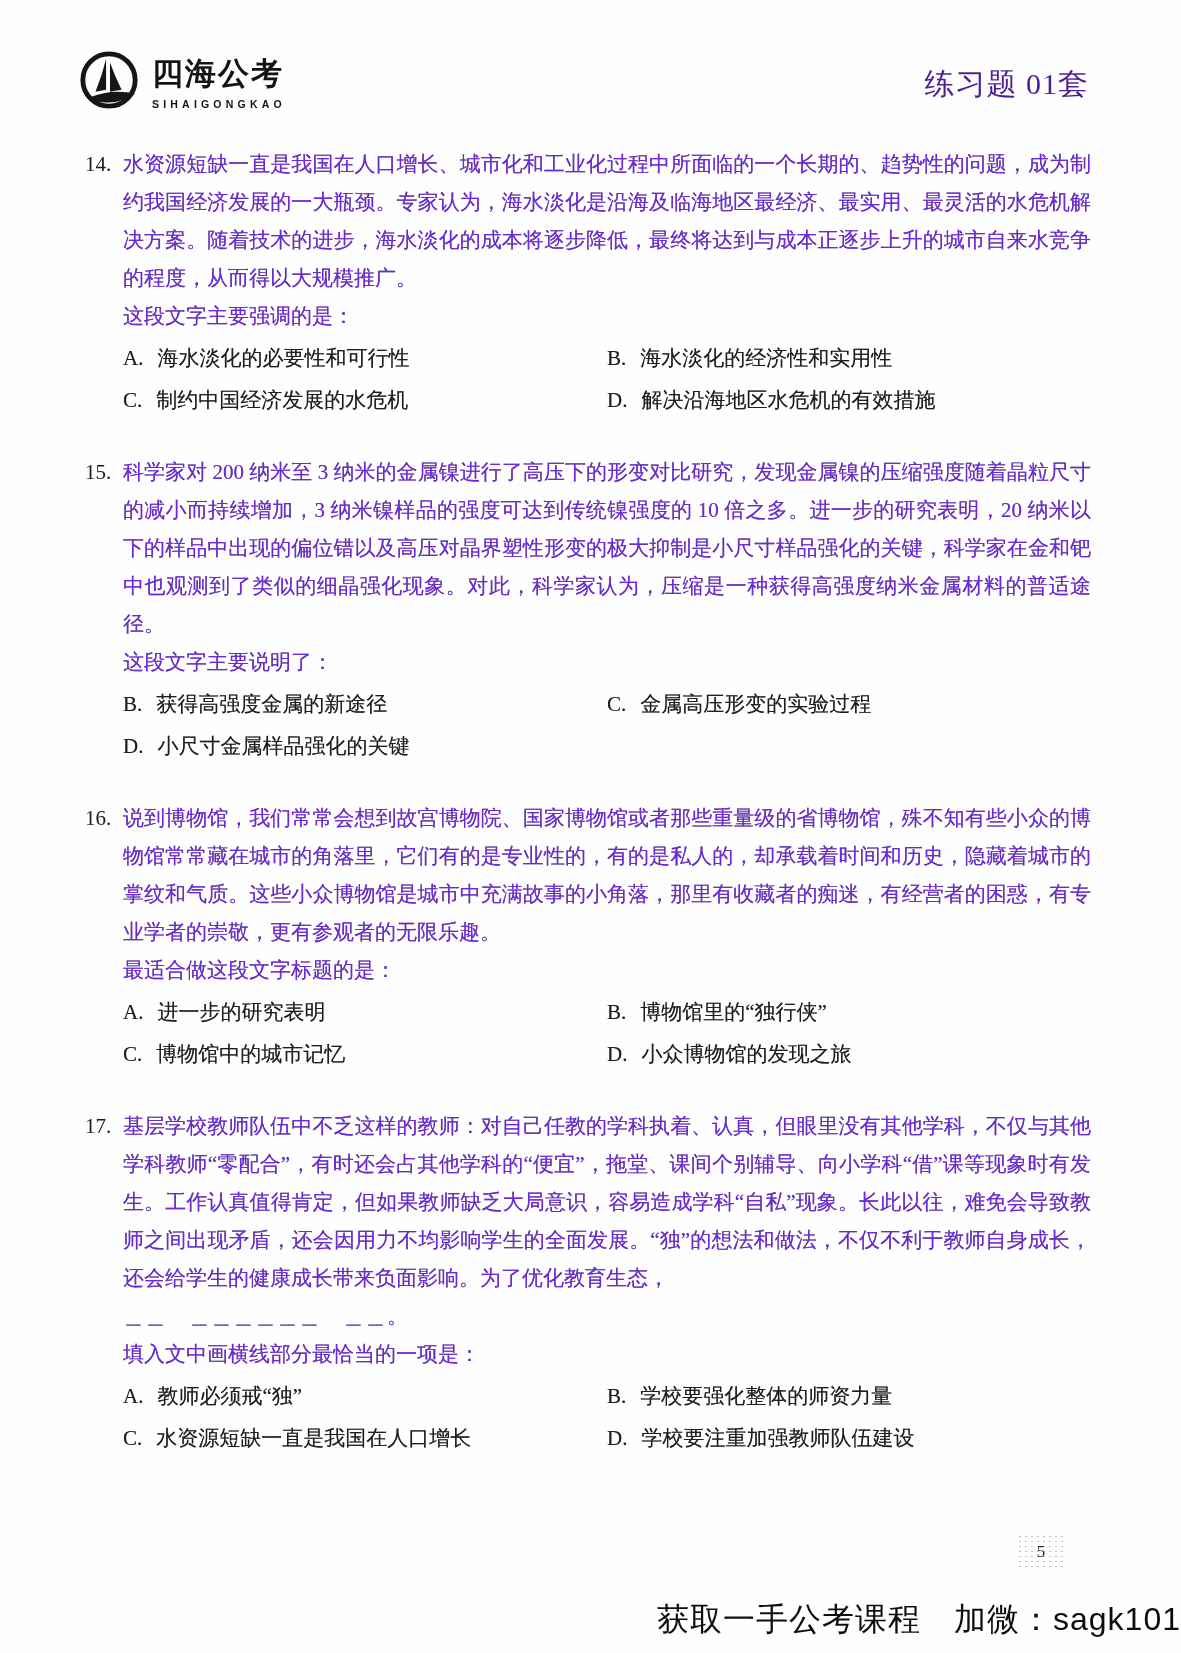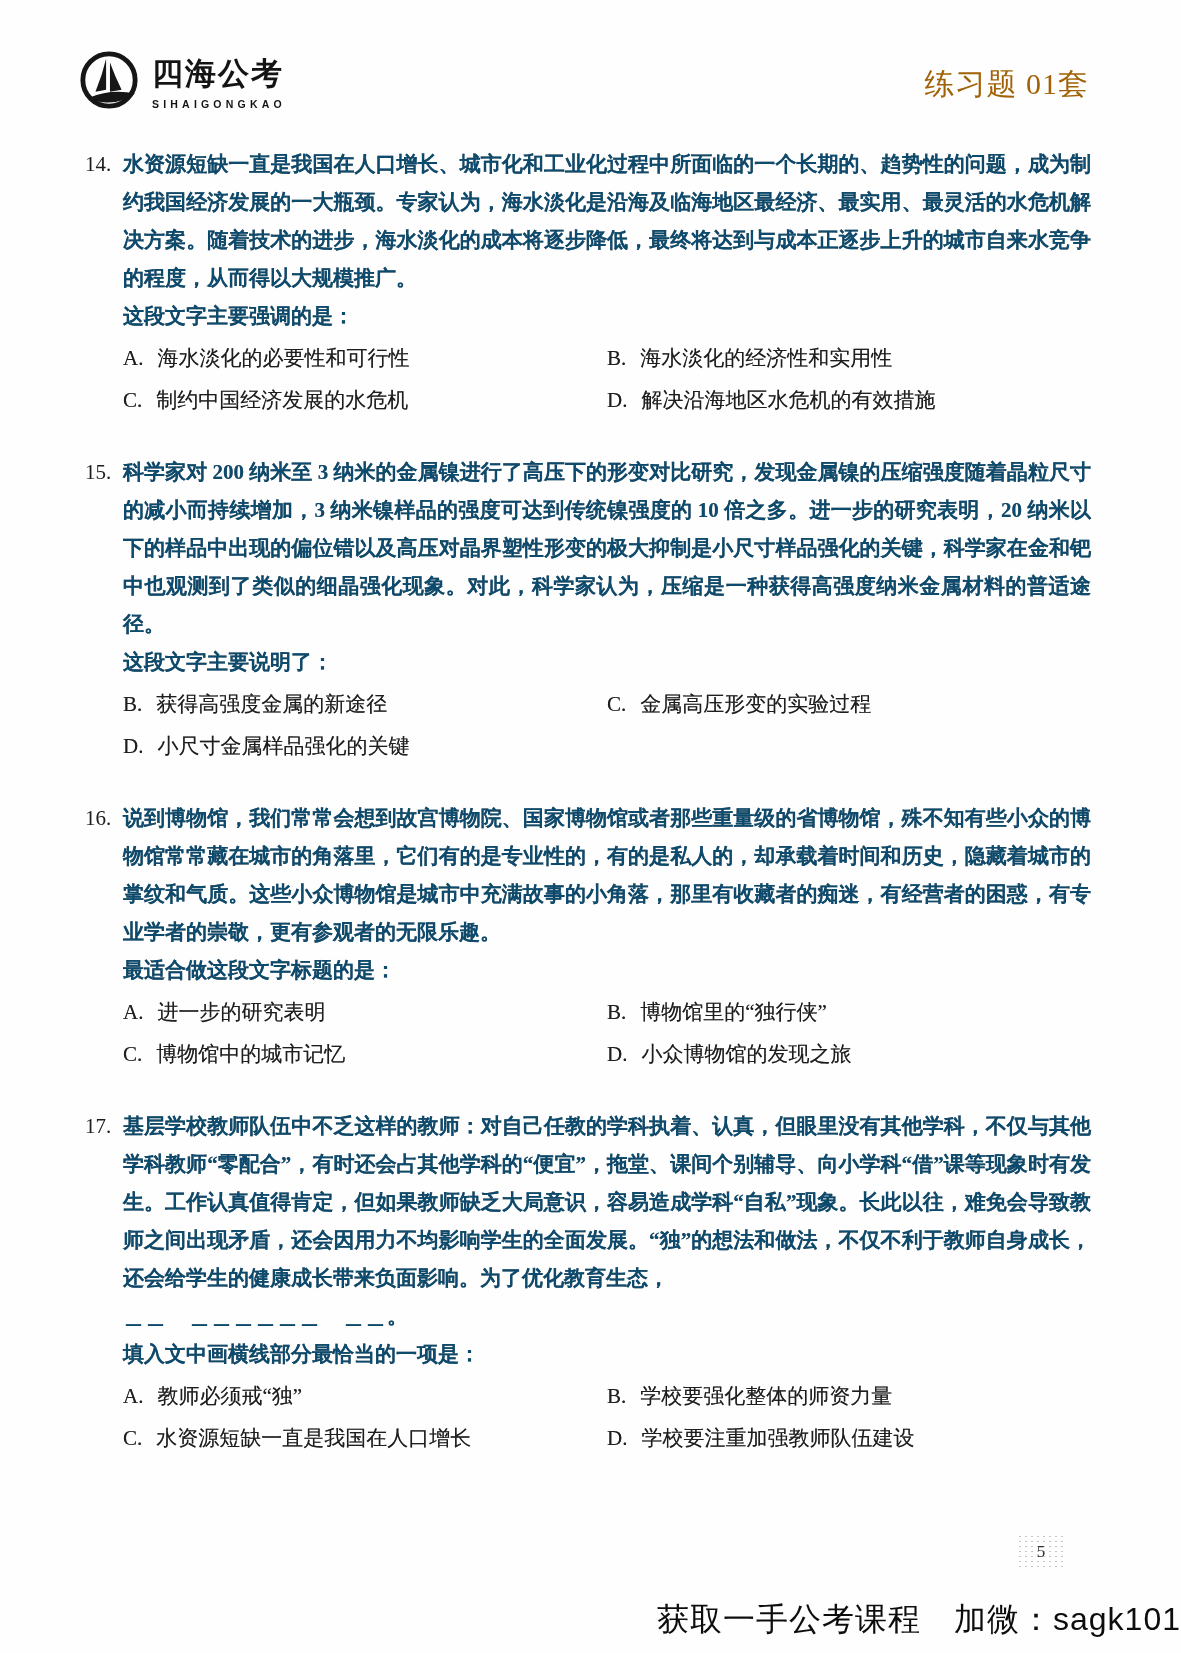--- a/index.html
+++ b/index.html
@@ -34,41 +34,40 @@
   .brand-en {
     font-family: "Liberation Sans", "DejaVu Sans", sans-serif;
     font-weight: bold;
     font-size: 10.5px;
     letter-spacing: 4.2px;
     color: #141414;
     margin-top: 3px;
   }
   .set-label {
     font-size: 30px;
-    color: #a16207;
+    color: #4c1d95;
     margin-top: 14px;
     letter-spacing: 1px;
   }
   
   .questions { padding: 33px 90px 0 85px; }
   .question { margin-bottom: 32px; }
   .q-row { display: flex; }
   .q-num {
     flex: 0 0 38px;
     font-size: 21px;
     line-height: 38px;
     color: #1c1c1c;
   }
   .q-content { flex: 1; min-width: 0; }
   .passage, .stem, .blank-line {
     font-size: 21px;
     line-height: 38px;
-    color: #0c4a6e;
+    color: #6d28d9;
     text-shadow: 0 0 0.4px rgba(0,0,0,0.5);
-    font-weight: bold;
   }
   .passage { text-align: justify; }
   .blank-line { letter-spacing: 1px; }
   .options {
     display: grid;
     grid-template-columns: 1fr 1fr;
     font-size: 21px;
     line-height: 42px;
     margin-top: 2px;
     text-shadow: 0 0 0.4px rgba(0,0,0,0.5);

